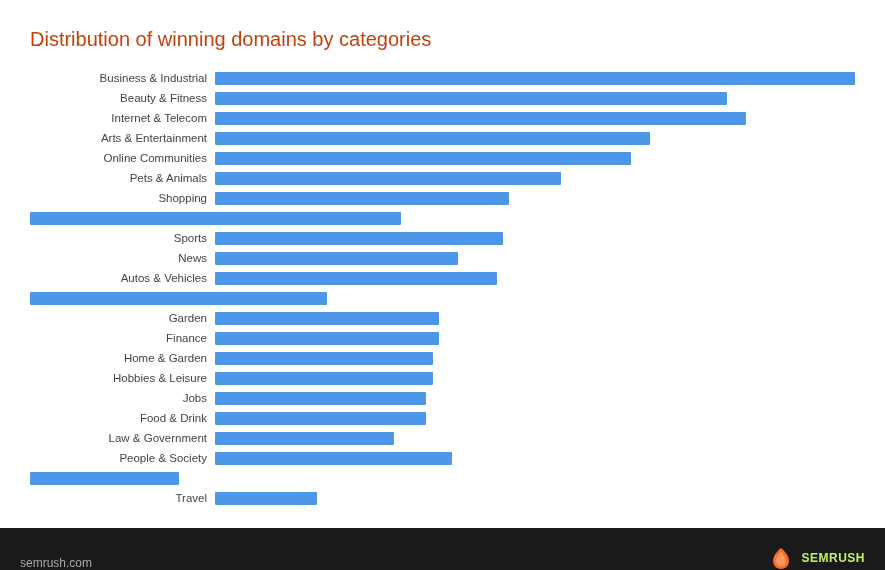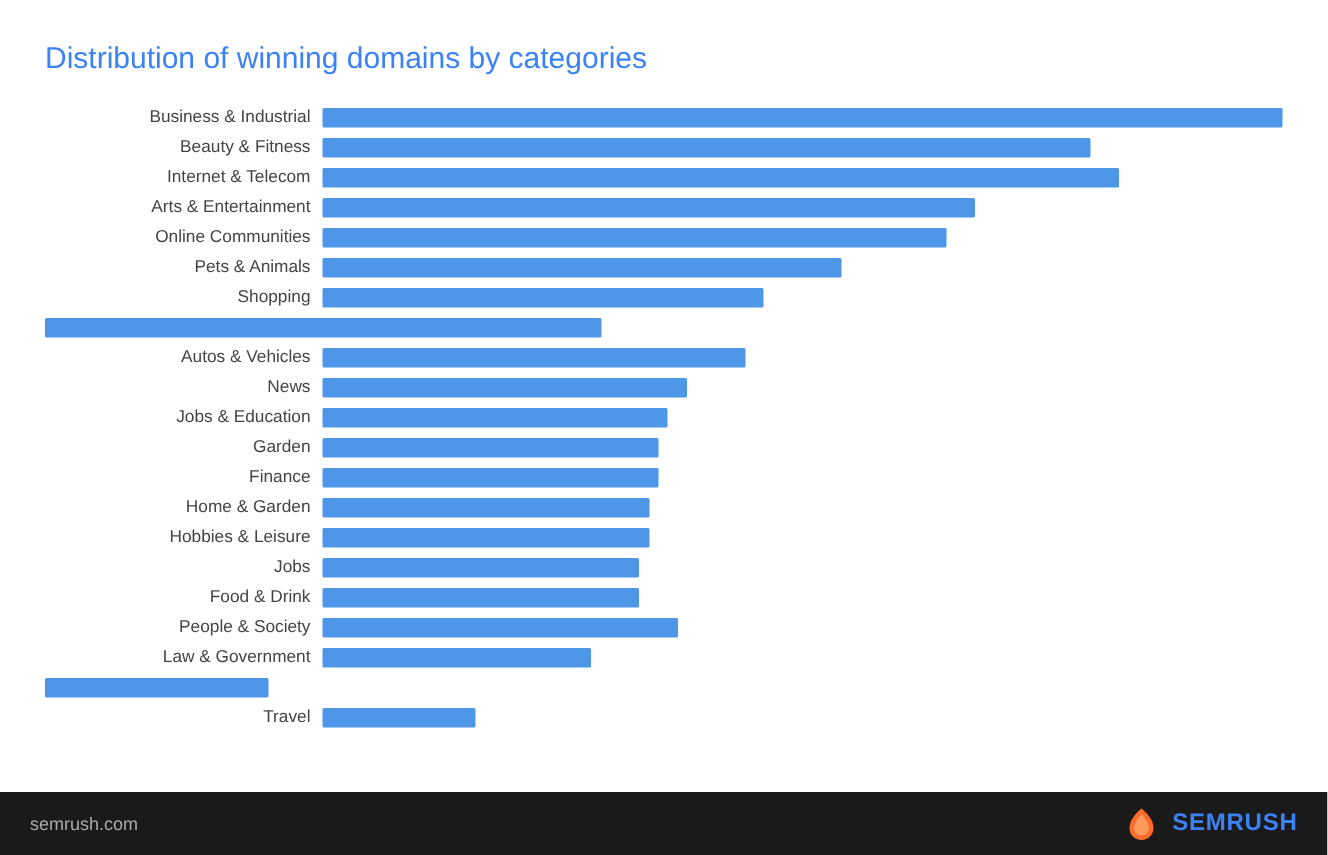--- a/index.html
+++ b/index.html
@@ -12,21 +12,21 @@
       flex-direction: column;
     }
     .chart-container {
       flex: 1;
       padding: 28px 30px 10px 30px;
       overflow: hidden;
     }
     .chart-title {
       font-size: 20px;
       font-weight: 400;
-      color: #3b82f6;
+      color: #c2410c;
       margin-bottom: 18px;
     }
     .chart-area {
       display: flex;
       flex-direction: column;
       gap: 0px;
     }
     .bar-row {
       display: flex;
       align-items: center;
@@ -49,41 +49,41 @@
     }
     .bar-fill {
       height: 100%;
       background: #4e97e8;
       border-radius: 1px;
     }
     .footer {
       background: #1a1a1a;
       height: 42px;
       display: flex;
-      align-items: center;
+      align-items: flex-end;
       justify-content: space-between;
       padding: 0 20px;
       flex-shrink: 0;
     }
     .footer-url {
       color: #aaa;
       font-size: 12px;
     }
     .semrush-logo {
       display: flex;
       align-items: center;
       gap: 6px;
     }
     .semrush-icon {
       width: 28px;
       height: 24px;
     }
     .semrush-text {
-      color: #3b82f6;
-      font-size: 16px;
+      color: #bef264;
+      font-size: 12px;
       font-weight: 700;
       letter-spacing: 0.5px;
     }
   </style>
 </head>
 <body>
 
 <div class="chart-container">
   <div class="chart-title">Distribution of winning domains by categories</div>
   <div class="chart-area" id="chart-area">
@@ -128,33 +128,38 @@
         <div class="bar-track">
           <div class="bar-fill" style="width: 46%;"></div>
         </div>
       </div>
       <div class="bar-row">
         <div class="bar-track">
           <div class="bar-fill" style="width: 45%;"></div>
         </div>
       </div>
       <div class="bar-row">
+        <div class="bar-label">Sports</div>
+        <div class="bar-track">
+          <div class="bar-fill" style="width: 45%;"></div>
+        </div>
+      </div>
+      <div class="bar-row">
+        <div class="bar-label">News</div>
+        <div class="bar-track">
+          <div class="bar-fill" style="width: 38%;"></div>
+        </div>
+      </div>
+      <div class="bar-row">
         <div class="bar-label">Autos &amp; Vehicles</div>
         <div class="bar-track">
           <div class="bar-fill" style="width: 44%;"></div>
         </div>
       </div>
       <div class="bar-row">
-        <div class="bar-label">News</div>
-        <div class="bar-track">
-          <div class="bar-fill" style="width: 38%;"></div>
-        </div>
-      </div>
-      <div class="bar-row">
-        <div class="bar-label">Jobs &amp; Education</div>
         <div class="bar-track">
           <div class="bar-fill" style="width: 36%;"></div>
         </div>
       </div>
       <div class="bar-row">
         <div class="bar-label">Garden</div>
         <div class="bar-track">
           <div class="bar-fill" style="width: 35%;"></div>
         </div>
       </div>
@@ -182,29 +187,29 @@
           <div class="bar-fill" style="width: 33%;"></div>
         </div>
       </div>
       <div class="bar-row">
         <div class="bar-label">Food &amp; Drink</div>
         <div class="bar-track">
           <div class="bar-fill" style="width: 33%;"></div>
         </div>
       </div>
       <div class="bar-row">
+        <div class="bar-label">Law &amp; Government</div>
+        <div class="bar-track">
+          <div class="bar-fill" style="width: 28%;"></div>
+        </div>
+      </div>
+      <div class="bar-row">
         <div class="bar-label">People &amp; Society</div>
         <div class="bar-track">
           <div class="bar-fill" style="width: 37%;"></div>
-        </div>
-      </div>
-      <div class="bar-row">
-        <div class="bar-label">Law &amp; Government</div>
-        <div class="bar-track">
-          <div class="bar-fill" style="width: 28%;"></div>
         </div>
       </div>
       <div class="bar-row">
         <div class="bar-track">
           <div class="bar-fill" style="width: 18%;"></div>
         </div>
       </div>
       <div class="bar-row">
         <div class="bar-label">Travel</div>
         <div class="bar-track">

